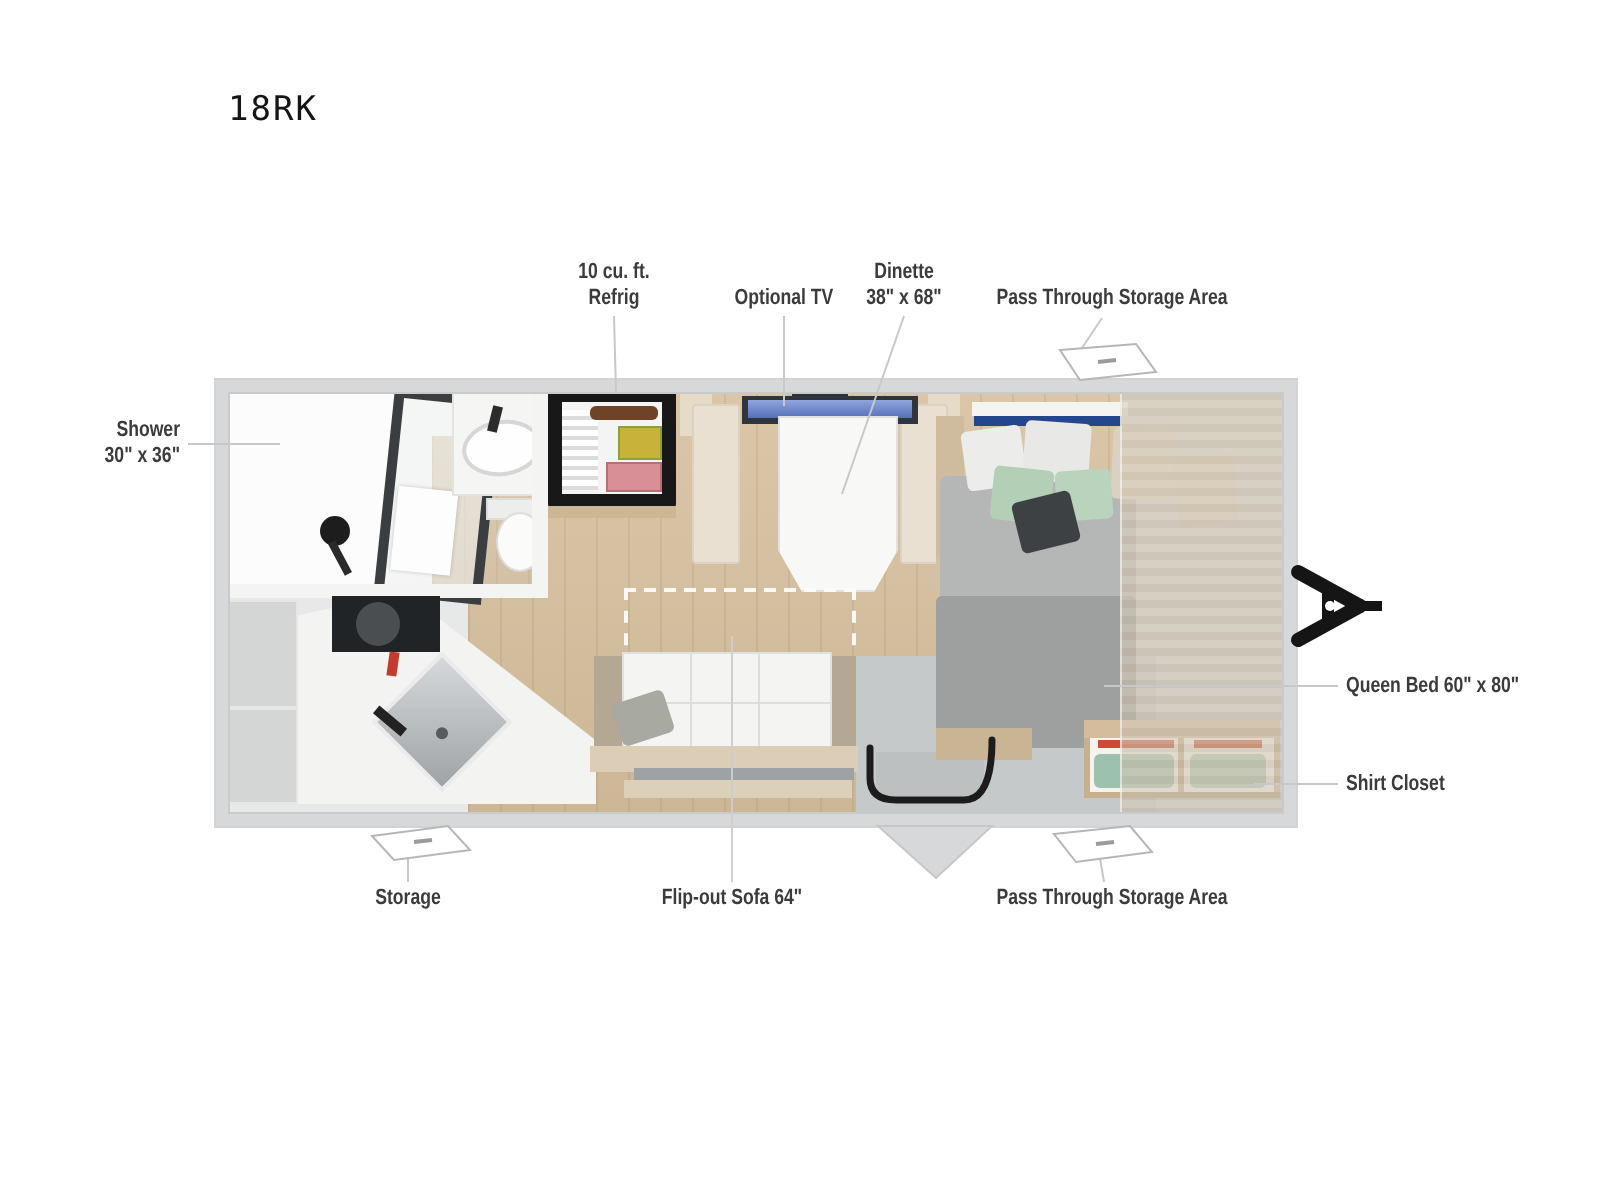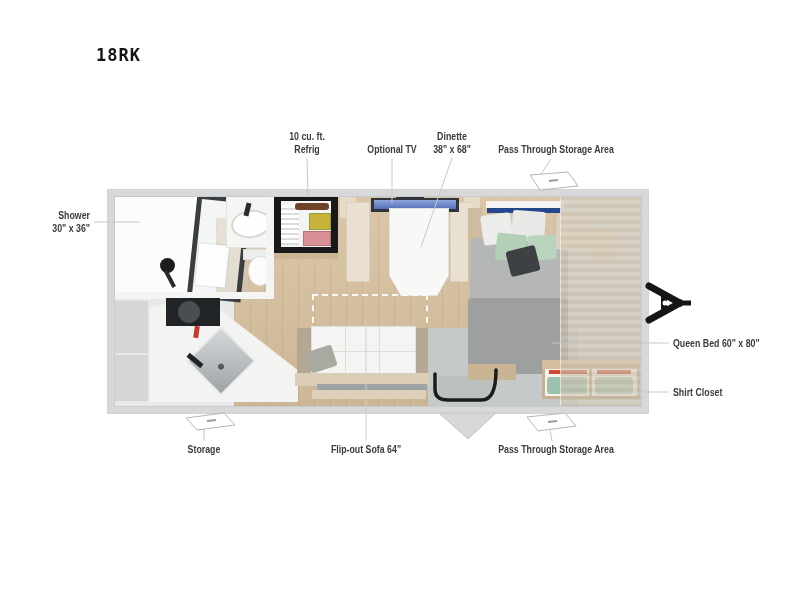--- a/index.html
+++ b/index.html
@@ -1,21 +1,21 @@
 <!DOCTYPE html>
 <html><head>
 <meta charset="utf-8">
 <style>
   html,body{margin:0;padding:0;}
   body{width:800px;height:600px;background:#ffffff;position:relative;overflow:hidden;
        font-family:"Liberation Sans",sans-serif;}
   .abs{position:absolute;}
   
-  #model-title{position:absolute;left:96px;top:45px;font-family:"DejaVu Sans Mono",monospace;
-    font-size:17px;color:#151515;letter-spacing:1px;font-weight:bold;}
+  #model-title{position:absolute;left:114px;top:45px;font-family:"DejaVu Sans Mono",monospace;
+    font-size:17px;color:#151515;letter-spacing:1px;}
   
   .lbl{position:absolute;font-weight:bold;font-size:11px;line-height:12.5px;color:#3b3b3b;z-index:30;}
   .lbl.center{text-align:center;transform:scaleX(0.8);transform-origin:center top;}
   .lbl.right{text-align:right;transform:scaleX(0.8);transform-origin:right top;}
   .lbl.left{text-align:left;transform:scaleX(0.8);transform-origin:left top;}
   
   #plan{position:absolute;left:108px;top:190px;width:540px;height:223px;background:#e7e8e8;}
   #plan .wall-frame{position:absolute;inset:0;border:6px solid #d7d8d9;
      box-shadow:inset 0 0 0 1px #c9cacb,0 0 0 1px #d2d3d4;z-index:12;pointer-events:none;}
   .wood{background:#d7c09e;

